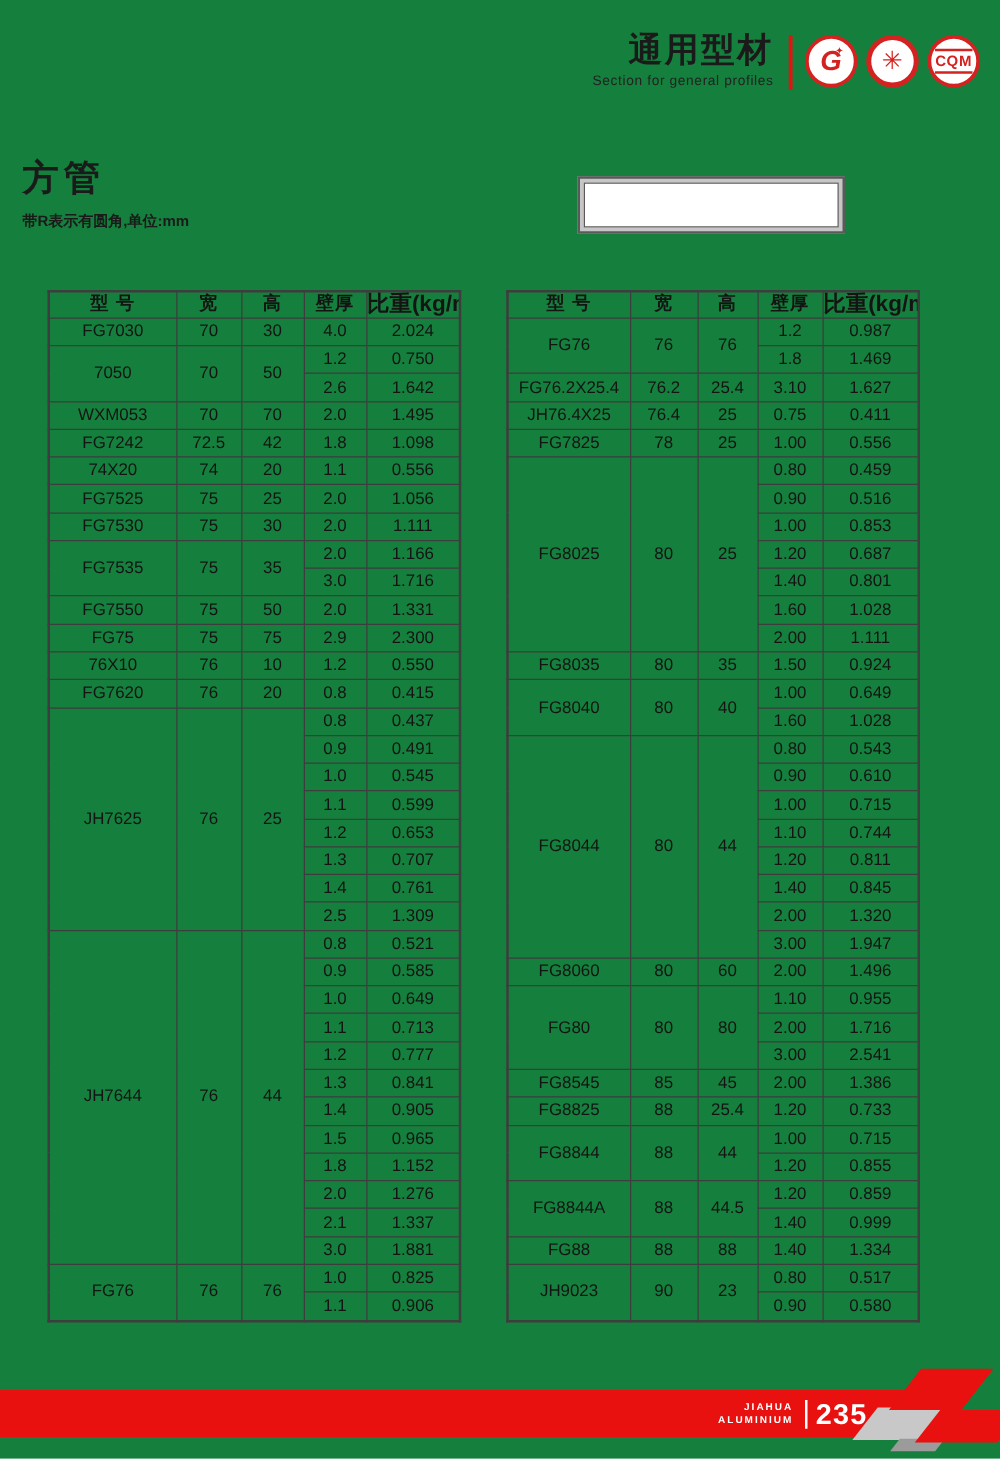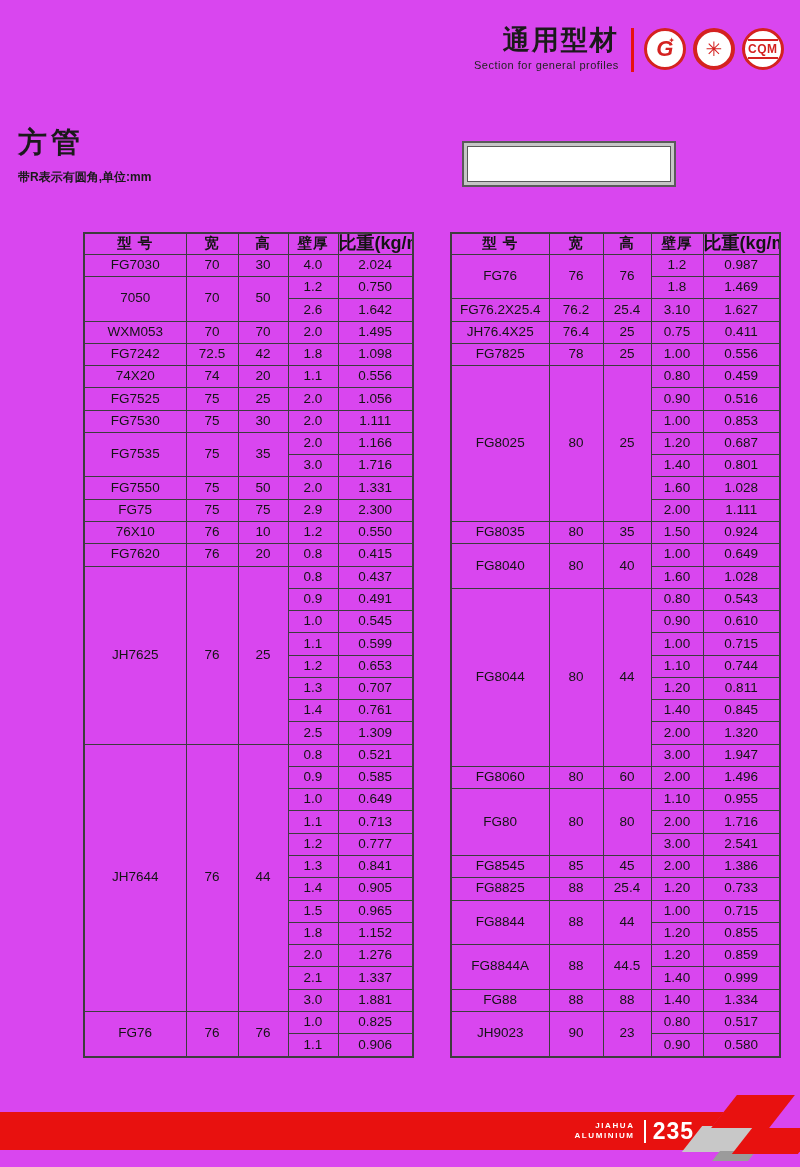--- a/index.html
+++ b/index.html
@@ -1,18 +1,18 @@
 <!DOCTYPE html>
 <html><head>
 <meta charset="utf-8">
 <style>
   * { margin:0; padding:0; box-sizing:border-box; }
   html,body { background:#ffffff; }
   body { font-family:"Liberation Sans","DejaVu Sans",sans-serif; color:#141414; }
-  .page { position:relative; width:800px; height:1167px; background:#d946ef; overflow:hidden; margin:0 auto; }
+  .page { position:relative; width:800px; height:1167px; background:#15803d; overflow:hidden; margin:0 auto; }
 
   
   .hdr { position:absolute; top:26px; left:452px; display:flex; align-items:flex-start; }
   .hdr-text { text-align:right; white-space:nowrap; }
   .hdr-cn { font-size:27px; font-weight:bold; letter-spacing:2px; line-height:1.1; color:#1a1a1a; }
   .hdr-en { font-size:11px; color:#222; margin-top:3px; letter-spacing:0.5px;margin-left:22px; }
   .hdr-divider { width:3px; height:44px; margin:2px 10px 0 12px; }
   .hdr-logos { display:flex; gap:7px; margin-top:2px; }
   .logo { width:42px; height:42px; border-radius:50%; border:3px solid #d42220; display:flex; align-items:center; justify-content:center; position:relative; color:#d42220; background:#fff; }
   .logo .big-g { font-size:22px; font-weight:bold; font-style:italic; line-height:1; }
@@ -25,21 +25,21 @@
   .titleblock { position:absolute; left:18px; top:123px; width:372px; text-align:left; }
   .title-cn { font-size:29px; font-weight:bold; letter-spacing:4px; color:#1a1a1a; }
   .title-en { font-size:16px; font-weight:bold; margin-top:5px; color:#1a1a1a; white-space:nowrap; }
   .title-note { font-size:12px; font-weight:bold; margin-top:6px; color:#1a1a1a; }
 
   
   .tube { position:absolute; left:462px; top:141px; width:214px; height:46px; border:2px solid #5a5a5a; background:#c6c6c6; }
   .tube-inner { position:absolute; left:3px; top:3px; right:3px; bottom:3px; border:1px solid #5a5a5a; background:#fff; }
 
   
-  table.ptable { position:absolute; top:232px; width:329px; height:826px; border-collapse:collapse; table-layout:fixed; border:2px solid #3d3d3d;margin-left:45px; }
+  table.ptable { position:absolute; top:232px; width:329px; height:826px; border-collapse:collapse; table-layout:fixed; border:2px solid #3d3d3d; }
   table.ptable.left  { left:38px; }
   table.ptable.right { left:405px; }
   .ptable th, .ptable td { border:1px solid #3d3d3d; text-align:center; vertical-align:middle; padding:0; font-size:13.5px; line-height:1.1; color:#141414; overflow:hidden; white-space:nowrap; }
   .ptable th { font-size:14.5px; font-weight:bold; letter-spacing:1px; }
   .ptable th.wt-h { letter-spacing:0; font-size:18px; }
 
   
   .band { position:absolute; left:0; top:1112px; width:724px; height:38px; clip-path:polygon(0 0,100% 0,calc(100% - 30px) 100%,0 100%); }
   .band-content { position:absolute; left:0; top:1112px; width:694px; height:38px; display:flex; align-items:center; justify-content:flex-end; color:#fff; }
   .brand { text-align:right; font-size:8px; font-weight:bold; letter-spacing:1.6px; line-height:1.25; }

